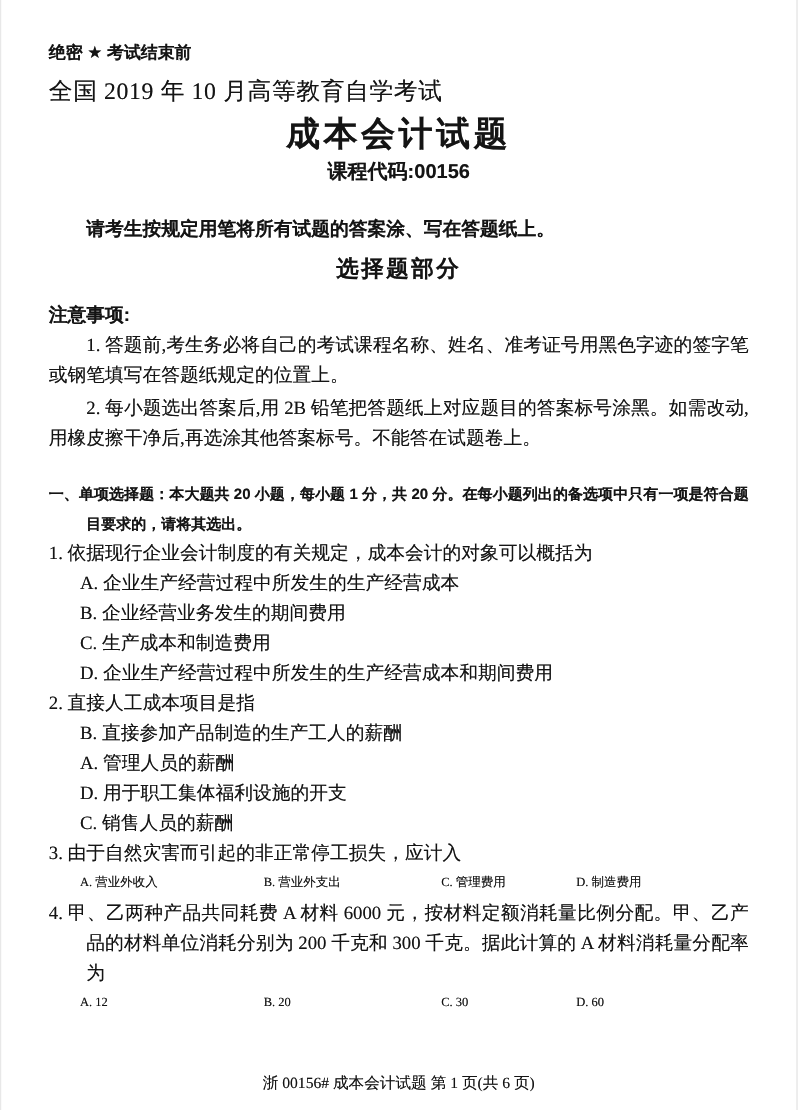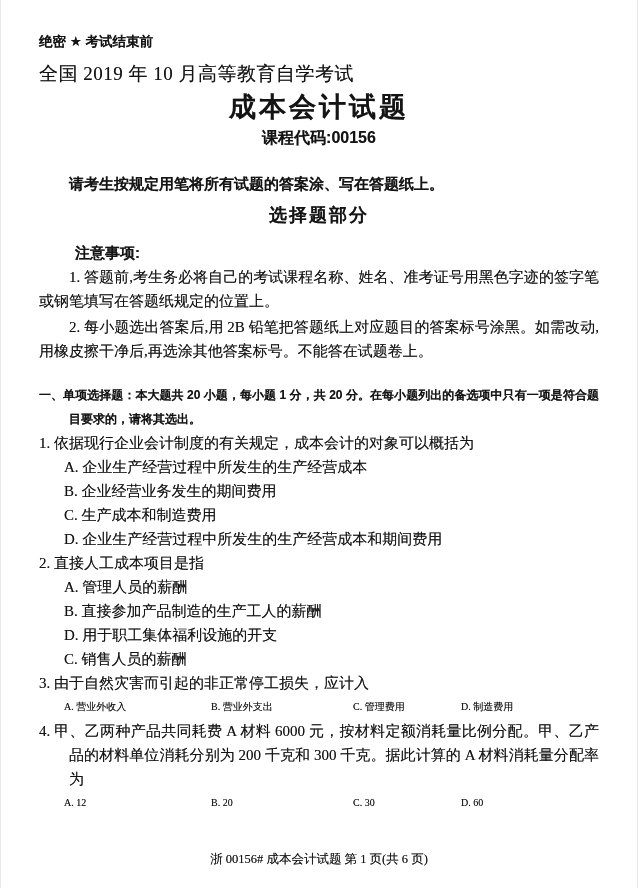--- a/index.html
+++ b/index.html
@@ -39,21 +39,21 @@
     font-weight:bold;font-size:15px;line-height:20px;text-indent:2em;
   }
   .section-title{
     margin-top:9px;text-align:center;
     font-family:"Liberation Sans","DejaVu Sans",sans-serif;
     font-weight:bold;font-size:18px;line-height:24px;letter-spacing:2px;
   }
   .notes-heading{
     margin-top:16px;
     font-family:"Liberation Sans","DejaVu Sans",sans-serif;
-    font-weight:bold;font-size:15px;line-height:20px;margin-left:36px;
+    font-weight:bold;font-size:15px;line-height:20px;
   }
   .note{
     margin:2px 0 0;
     font-size:15px;line-height:24px;
     text-indent:2em;text-align:justify;
   }
   .part-heading{
     margin-top:20px;
     font-family:"Liberation Sans","DejaVu Sans",sans-serif;
     font-weight:bold;font-size:12px;line-height:24px;
@@ -65,21 +65,21 @@
     padding-left:30px;text-indent:-30px;text-align:justify;
   }
   .opt-block{margin-left:25px;font-size:15px;line-height:24px;}
   .opt{white-space:nowrap;}
   .opt-row{margin-left:25px;font-size:10px;line-height:24px;display:flex;}
   .opt-row .c1{width:147px;}
   .opt-row .c2{width:142px;}
   .opt-row .c3{width:108px;}
   .opt-row .c4{flex:1;}
   .footer{
-    position:absolute;left:0;right:0;bottom:21px;
+    position:absolute;left:0;right:0;bottom:14px;
     text-align:center;font-size:12.5px;line-height:16px;
   }
 </style>
 </head>
 <body>
 
 <div class="page">
   <div class="content">
 
     <div class="classification">绝密 ★ 考试结束前</div>
@@ -106,22 +106,22 @@
         <div class="opt">A. 企业生产经营过程中所发生的生产经营成本</div>
         <div class="opt">B. 企业经营业务发生的期间费用</div>
         <div class="opt">C. 生产成本和制造费用</div>
         <div class="opt">D. 企业生产经营过程中所发生的生产经营成本和期间费用</div>
       </div>
     </div>
 
     <div class="question">
       <p class="q-stem">2. 直接人工成本项目是指</p>
       <div class="opt-block">
+        <div class="opt">B. 直接参加产品制造的生产工人的薪酬</div>
         <div class="opt">A. 管理人员的薪酬</div>
-        <div class="opt">B. 直接参加产品制造的生产工人的薪酬</div>
         <div class="opt">D. 用于职工集体福利设施的开支</div>
         <div class="opt">C. 销售人员的薪酬</div>
       </div>
     </div>
 
     <div class="question">
       <p class="q-stem">3. 由于自然灾害而引起的非正常停工损失，应计入</p>
       <div class="opt-row">
         <span class="c1">A. 营业外收入</span>
         <span class="c2">B. 营业外支出</span>

